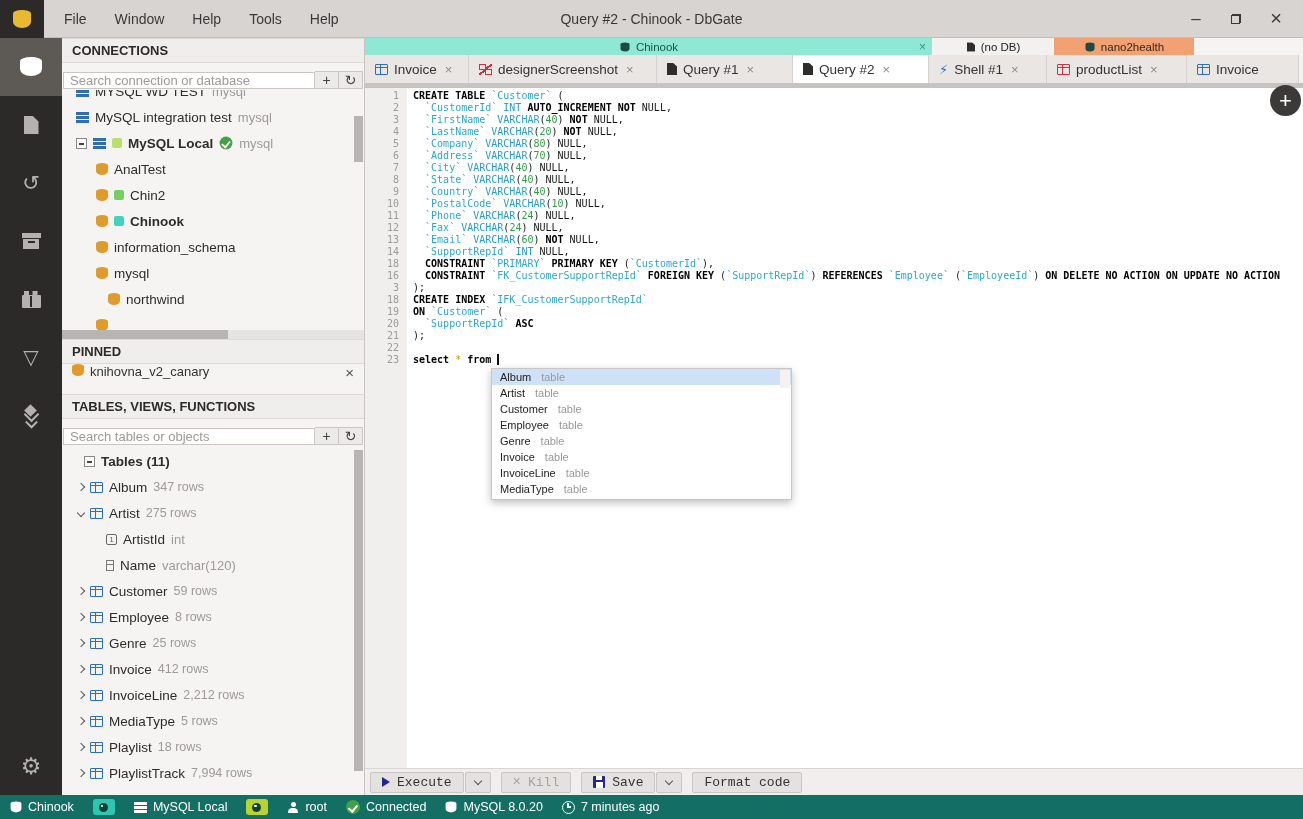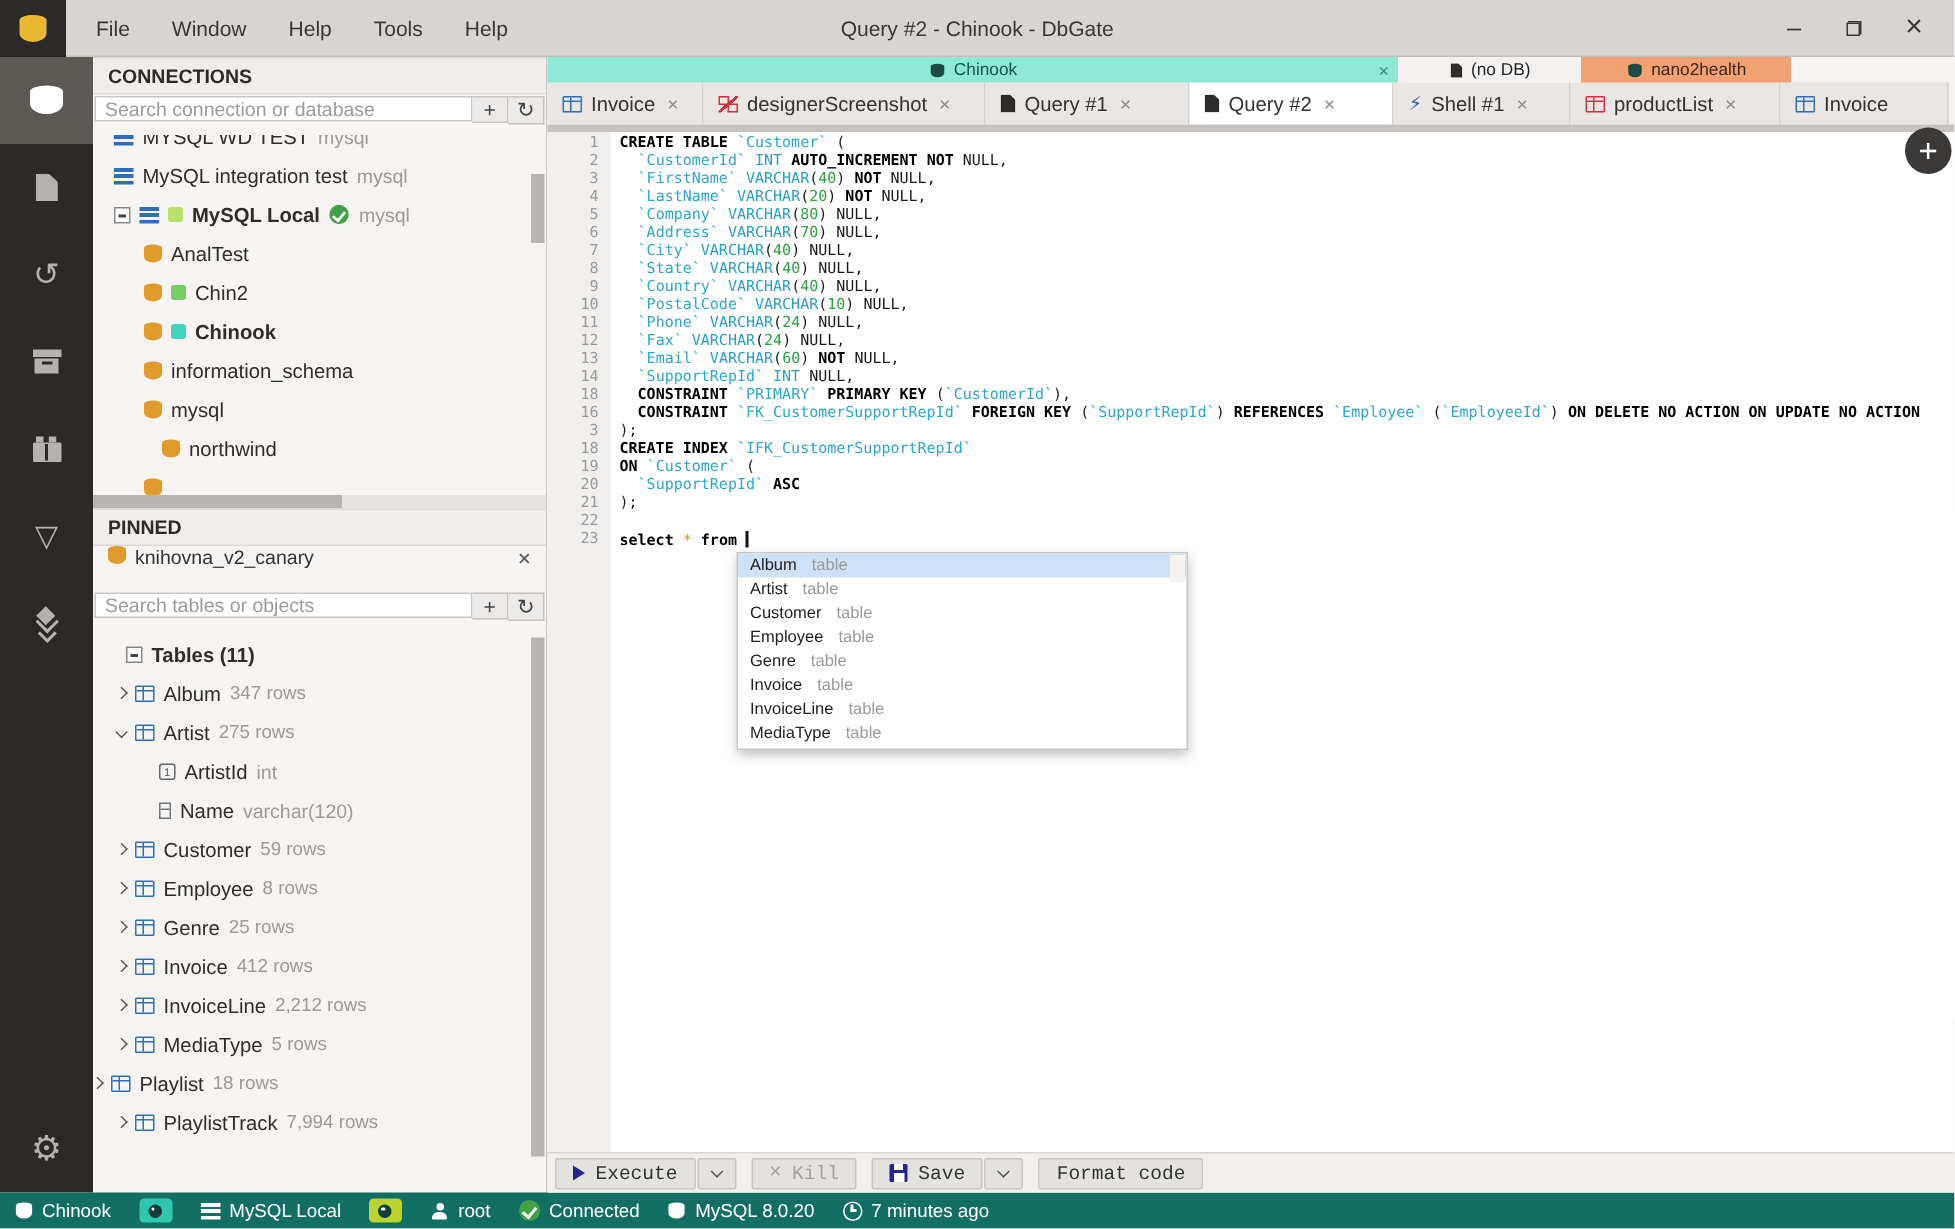--- a/index.html
+++ b/index.html
@@ -21,21 +21,21 @@
 
   
   .rail { width:62px; background:#2b2a28; display:flex; flex-direction:column; flex:none; }
   .rail-item { height:58px; display:flex; align-items:center; justify-content:center; color:#b4b1ae; }
   .rail-item.active { background:#5d5955; color:#ffffff; }
   .rail-spacer { flex:1; }
 
   
   .leftpanel { width:303px; background:#f5f4f2; border-right:1px solid #c8c5c2; display:flex; flex-direction:column; flex:none; }
   .widget-header { height:25px; flex:none; display:flex; align-items:center; padding:0 10px; font-weight:bold; font-size:13px; color:#2d2b29; background:#f0eeec; border-top:1px solid #dcd9d6; border-bottom:1px solid #dcd9d6; }
-  .searchrow { height:27px; flex:none; display:flex; align-items:flex-start; background:#f5f4f2; padding:1px 1px; }
+  .searchrow { height:27px; flex:none; display:flex; align-items:flex-end; background:#f5f4f2; padding:1px 1px; }
   .searchrow input { flex:1; border:1px solid #c9c6c3; background:#fff; padding:0 6px; font-size:13px; color:#333; min-width:0; font-family:inherit; }
   .searchrow input::placeholder { color:#9d9a97; }
   .sq-btn { width:24px; flex:none; border:1px solid #c9c6c3; border-left:none; background:#eceae8; display:flex; align-items:center; justify-content:center; font-size:14px; color:#444; }
   .conn-list { height:249px; flex:none; overflow:hidden; position:relative; }
   .tree { padding-top:2px; }
   .tree-row { height:26px; display:flex; align-items:center; gap:6px; padding-right:8px; white-space:nowrap; }
   .tree-row .lbl { color:#2f2d2b; font-size:13.5px; }
   .tree-row .lbl.bold { font-weight:bold; }
   .tree-row .sub { color:#9d9a97; font-size:13px; }
   .rowcount { color:#9d9a97; font-size:12.5px; }
@@ -278,20 +278,21 @@
           </div>
       </div>
       <div class="widget-header">PINNED</div>
       <div id="pinned-list">
           <div class="pinned-row">
             <span class="ic ic-db"></span>
             <span class="lbl">knihovna_v2_canary</span>
             <span class="x">×</span>
           </div>
         </div>
+      <div class="widget-header">TABLES, VIEWS, FUNCTIONS</div>
       <div class="searchrow">
         <input type="text" placeholder="Search tables or objects" style="">
         <div class="sq-btn">+</div>
         <div class="sq-btn">↻</div>
       </div>
       <div class="tables-list">
         <div class="tree">
             <div class="tree-row" style="padding-left: 22px;">
               <span class="boxminus"></span>
               <span class="lbl bold">Tables (11)</span>
@@ -347,21 +348,21 @@
               <span class="ic ic-table blue"></span>
               <span class="lbl">InvoiceLine</span>
               <span class="rowcount">2,212 rows</span>
             </div>
             <div class="tree-row" style="padding-left: 16px;">
               <span class="chev r"></span>
               <span class="ic ic-table blue"></span>
               <span class="lbl">MediaType</span>
               <span class="rowcount">5 rows</span>
             </div>
-            <div class="tree-row" style=" align-items: center;">
+            <div class="tree-row" style="padding-left: 16px; align-items: center;">
               <span class="chev r"></span>
               <span class="ic ic-table blue"></span>
               <span class="lbl">Playlist</span>
               <span class="rowcount">18 rows</span>
             </div>
             <div class="tree-row" style="padding-left: 16px;">
               <span class="chev r"></span>
               <span class="ic ic-table blue"></span>
               <span class="lbl">PlaylistTrack</span>
               <span class="rowcount">7,994 rows</span>

